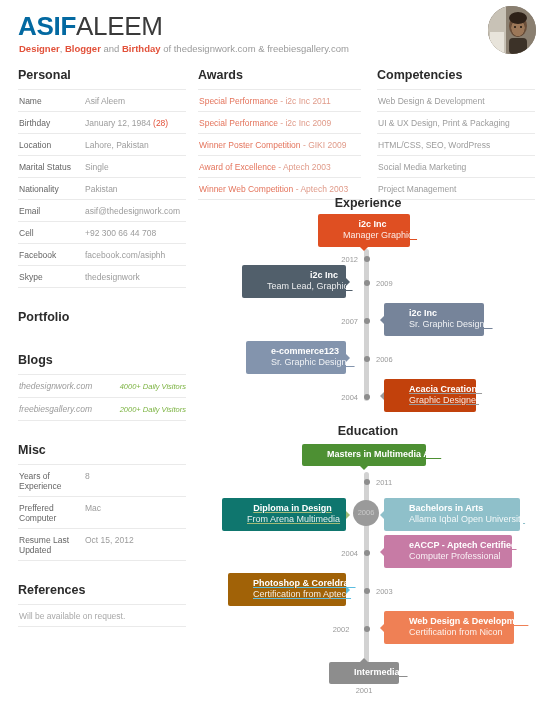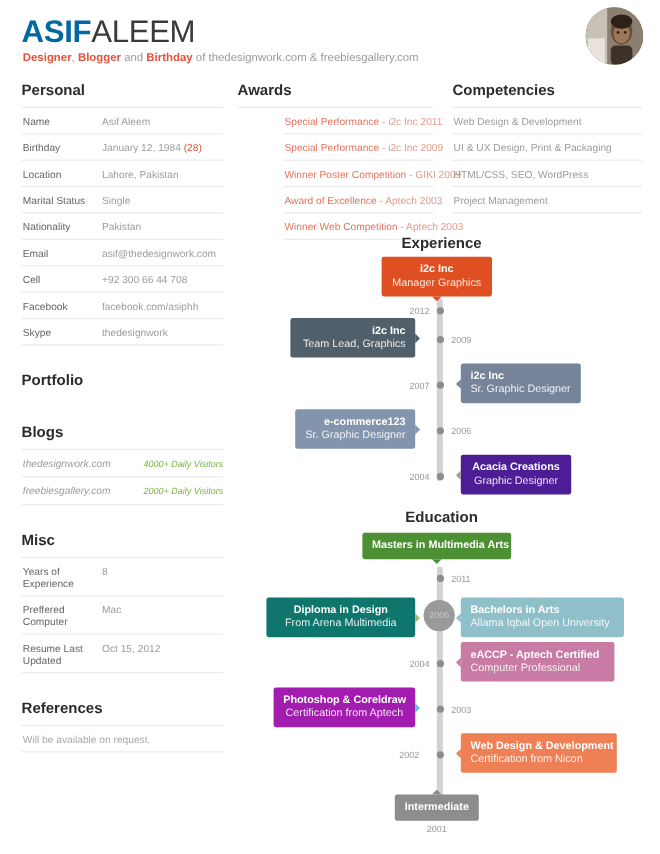--- a/index.html
+++ b/index.html
@@ -91,21 +91,21 @@
 
   
   .lrow {
     border-bottom: 1px solid #eaeaea;
     font-size: 8.5px;
     line-height: 10px;
     padding: 5.5px 0 5.5px 1px;
     color: #9c9c9c;
     white-space: nowrap;
   }
-  .lrow.award { color: #e4745c; margin-left: 38px; }
+  .lrow.award { color: #e4745c; }
   .lrow.award .dash { color: #e09b8a; }
   .lrow .pill-green { color: #7cb342; }
   .lrow .pill-red   { color: #e2513a; }
 
   .blogrow {
     display: flex;
     justify-content: space-between;
     align-items: baseline;
     border-bottom: 1px solid #eaeaea;
     font-size: 8.5px;
@@ -174,23 +174,24 @@
     color: #c9c9c9;
     font-size: 7.5px;
     line-height: 26px;
     text-align: center;
   }
 
   
   .box {
     position: absolute;
     border-radius: 2px;
-    padding: 5px 8px 6px 8px;
+    padding: 5px 8px 6px 25px;
     color: #ffffff;
     box-sizing: border-box;
+    text-decoration: underline;
   }
   .box .t1 {
     font-size: 9px;
     font-weight: bold;
     line-height: 11px;
     white-space: nowrap;
   }
   .box .t2 {
     font-size: 9px;
     font-weight: normal;
@@ -360,20 +361,21 @@
       <div class="lrow award"><span>Winner Web Competition</span><span class="dash"> - Aptech 2003</span></div>
     </div>
 </div>
 
 <div class="col" id="col-right">
   <div class="sect-title">Competencies</div>
   <div class="rows" id="competencies-rows">
       <div class="lrow">Web Design &amp; Development</div>
       <div class="lrow">UI &amp; UX Design, Print &amp; Packaging</div>
       <div class="lrow">HTML/CSS, SEO, WordPress</div>
+      <div class="lrow">Social Media Marketing</div>
       <div class="lrow">Project Management</div>
     </div>
 </div>
 
 <div class="tl-wrap" id="exp-wrap">
   <div class="tl-title">Experience</div>
 <div class="spine" style="top: 53px; height: 152px;"></div>
     <div class="box center-al tail-bot" style="background: rgb(223, 79, 34); color: rgb(223, 79, 34); left: 120px; top: 18px; width: 92px;">
       <div class="t1" style="color: rgb(255, 255, 255);">i2c Inc</div>
       <div class="t2">Manager Graphics</div>
@@ -391,21 +393,21 @@
       <div class="t2">Sr. Graphic Designer</div>
     </div>
     <div class="node" style="top: 122px;"></div>
     <div class="yr l" style="top: 121px; left: 126px; width: 34px;">2007</div>
     <div class="box right-al tail-right" style="background: rgb(131, 148, 173); color: rgb(131, 148, 173); left: 48px; top: 145px; width: 100px;">
       <div class="t1" style="color: rgb(255, 255, 255);">e-commerce123</div>
       <div class="t2">Sr. Graphic Designer</div>
     </div>
     <div class="node" style="top: 160px;"></div>
     <div class="yr " style="top: 159px; left: 178px;">2006</div>
-    <div class="box left tail-left" style="background: #4c1d95; color: rgb(155, 155, 155); left: 186px; top: 183px; width: 92px; text-align: center;">
+    <div class="box left tail-left" style="background: #c2410c; color: rgb(155, 155, 155); left: 186px; top: 183px; width: 92px; text-align: center;">
       <div class="t1" style="color: rgb(255, 255, 255);">Acacia Creations</div>
       <div class="t2">Graphic Designer</div>
     </div>
     <div class="node" style="top: 198px;"></div>
     <div class="yr l" style="top: 197px; left: 126px; width: 34px;">2004</div>
   </div>
 
 <div class="tl-wrap" id="edu-wrap">
   <div class="tl-title">Education</div>
 <div class="spine" style="top: 48px; height: 196px;"></div>
@@ -424,21 +426,21 @@
       <div class="t2">Allama Iqbal Open University</div>
     </div>
     <div class="node" style="top: 126px;"></div>
     <div class="yr l" style="top: 125px; left: 126px; width: 34px;">2004</div>
     <div class="box left tail-left" style="background: rgb(199, 123, 165); color: rgb(199, 123, 165); left: 186px; top: 111px; width: 128px;">
       <div class="t1" style="color: rgb(255, 255, 255);">eACCP - Aptech Certified</div>
       <div class="t2">Computer Professional</div>
     </div>
     <div class="node" style="top: 164px;"></div>
     <div class="yr " style="top: 163px; left: 178px;">2003</div>
-    <div class="box center-al tail-right" style="background: #a21caf; color: rgb(91, 189, 224); left: 30px; top: 149px; width: 118px;">
+    <div class="box center-al tail-right" style="background: #a16207; color: rgb(91, 189, 224); left: 30px; top: 149px; width: 118px;">
       <div class="t1" style="color: rgb(255, 255, 255);">Photoshop &amp; Coreldraw</div>
       <div class="t2">Certification from Aptech</div>
     </div>
     <div class="node" style="top: 202px;"></div>
     <div class="yr l" style="top: 201px; left: 126px; width: 34px; text-align: center;">2002</div>
     <div class="box left tail-left" style="background: rgb(239, 128, 85); color: rgb(239, 128, 85); left: 186px; top: 187px; width: 130px;">
       <div class="t1" style="color: rgb(255, 255, 255);">Web Design &amp; Development</div>
       <div class="t2">Certification from Nicon</div>
     </div>
     <div class="box center-al tail-top" style="background: rgb(141, 141, 141); color: rgb(141, 141, 141); left: 131px; top: 238px; width: 70px;">

